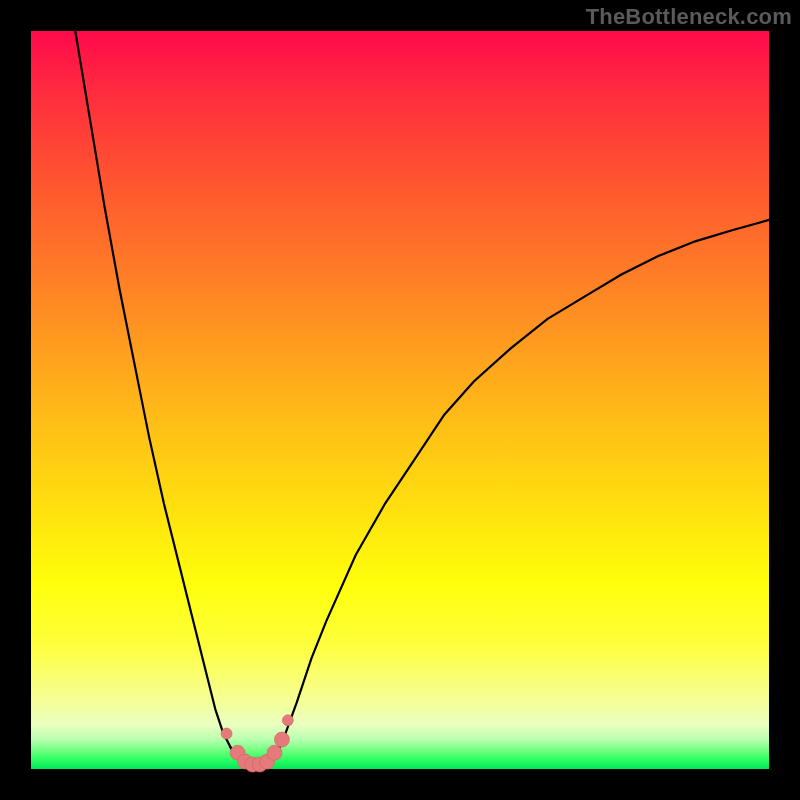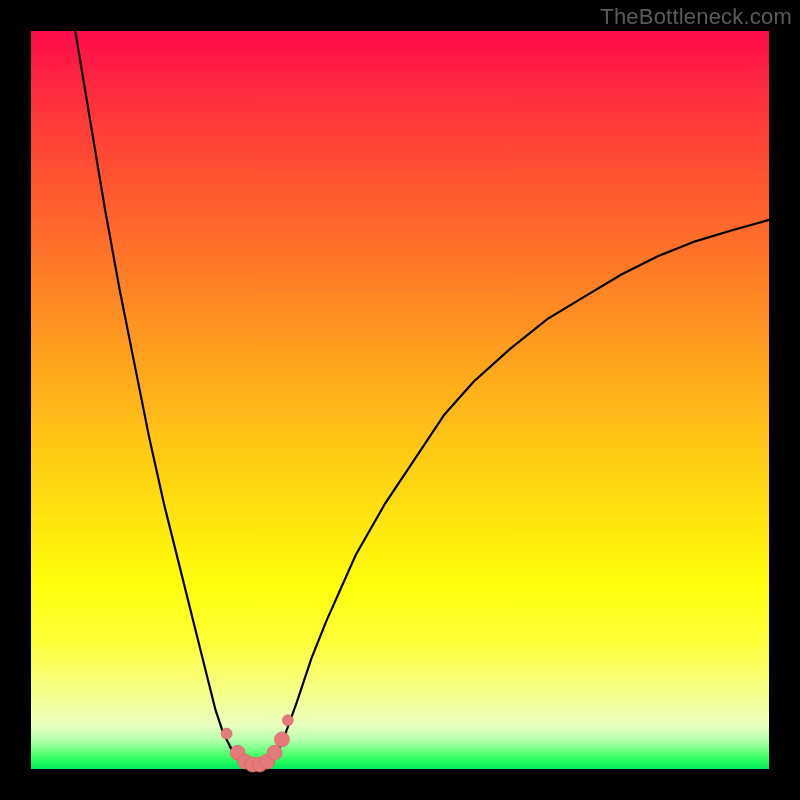--- a/index.html
+++ b/index.html
@@ -50,21 +50,21 @@
     width: 738px;
     height: 738px;
     overflow: visible;
   }
   .watermark {
     position: absolute;
     top: 4px;
     right: 8px;
     color: #5a5a5a;
     font-size: 22px;
-    font-weight: 400;
+    font-weight: 700;
     letter-spacing: 0.2px;
   }
 </style>
 </head>
 <body>
 
 <div class="frame">
   <div class="plot-area"></div>
 
   <svg class="curves" viewBox="0 0 738 738" preserveAspectRatio="none">

